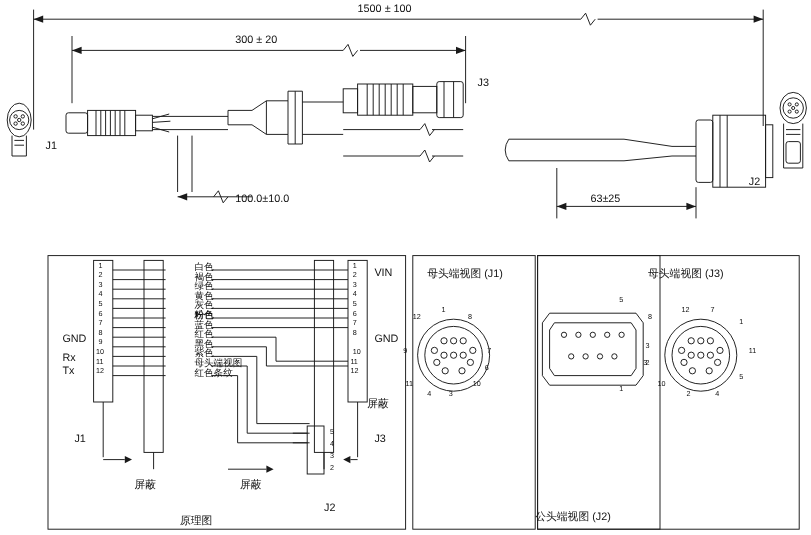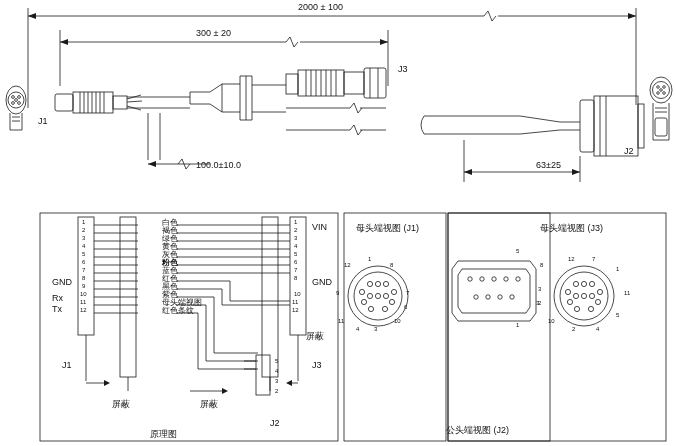--- a/index.html
+++ b/index.html
@@ -121,24 +121,24 @@
       <circle cx="658" cy="93" r="1.3"></circle>
         <circle cx="664" cy="93" r="1.3"></circle>
       <circle cx="661" cy="90" r="1.3"></circle>
       <path d="M653 103 L653 140 L669 140 L669 103"></path>
       <line x1="655" y1="108" x2="667" y2="108"></line>
       <line x1="655" y1="112" x2="667" y2="112"></line>
       <rect x="655" y="118" width="12" height="18" rx="2"></rect>
     </g>
   </svg>
 
-  <div class="lbl" style="left:298px;top:2px;">2000 ± 100</div>
+  <div class="lbl" style="left:298px;top:2px;">1500 ± 100</div>
   <div class="lbl" style="left:196px;top:28px;">300 ± 20</div>
   <div class="lbl" style="left:196px;top:160px;">100.0±10.0</div>
-  <div class="lbl" style="left:492px;top:160px;margin-left:44px;">63±25</div>
+  <div class="lbl" style="left:492px;top:160px;">63±25</div>
   <div class="lbl" style="left:38px;top:116px;">J1</div>
   <div class="lbl" style="left:398px;top:64px;">J3</div>
   <div class="lbl" style="left:624px;top:146px;">J2</div>
 
   <svg class="abs" style="left:0;top:205px;" width="676" height="241">
     <g stroke="#1a1a1a" fill="none" stroke-width="0.8">
       <rect x="40" y="8" width="298" height="228"></rect>
       <rect x="344" y="8" width="102" height="228"></rect>
       <rect x="448" y="8" width="102" height="228"></rect>
       <rect x="448" y="8" width="218" height="228"></rect>

